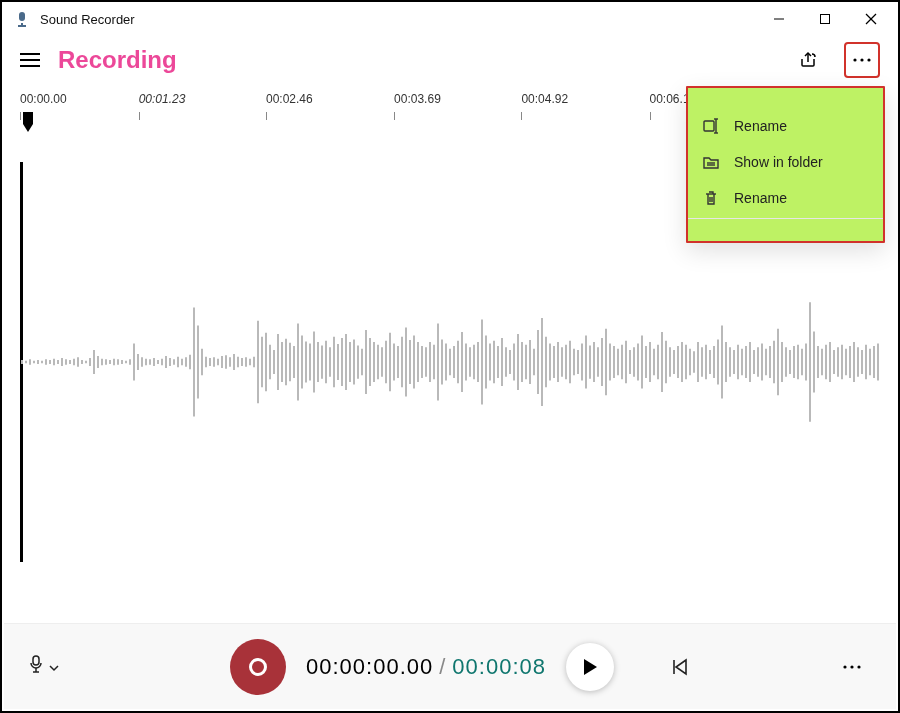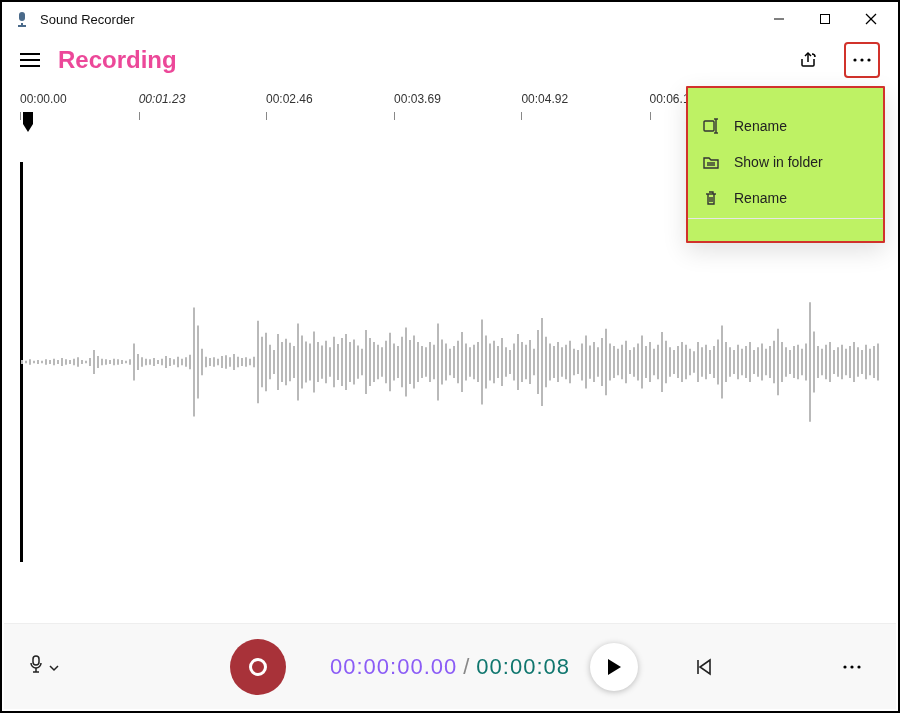--- a/index.html
+++ b/index.html
@@ -109,21 +109,21 @@
   .mic-select { display:flex; align-items:center; gap:4px; cursor:pointer;}
   .rec-btn {
     width:56px;height:56px;border-radius:50%;
     background:#a83239;
     display:flex;align-items:center;justify-content:center;
     cursor:pointer;
     margin-left:150px;
   }
   .rec-btn .inner { width:18px;height:18px;border:3px solid #fff;border-radius:50%; }
   .time-display { font-size:22px; letter-spacing:1px; display:flex; align-items:baseline; gap:6px; font-variant-numeric:tabular-nums;}
-  .time-cur { color:#8b5cf6;margin-left:24px;}
+  .time-cur { color:#000000;}
   .time-sep { color:#888;}
   .time-total { color:#0f766e;text-align:center;}
   .play-btn {
     width:48px;height:48px;border-radius:50%;
     background:#fff;
     box-shadow:0 1px 6px rgba(0,0,0,.25);
     display:flex;align-items:center;justify-content:center;
     cursor:pointer;
   }
   .skip-btn { width:32px;height:32px;display:flex;align-items:center;justify-content:center;cursor:pointer; margin-left:30px;}

